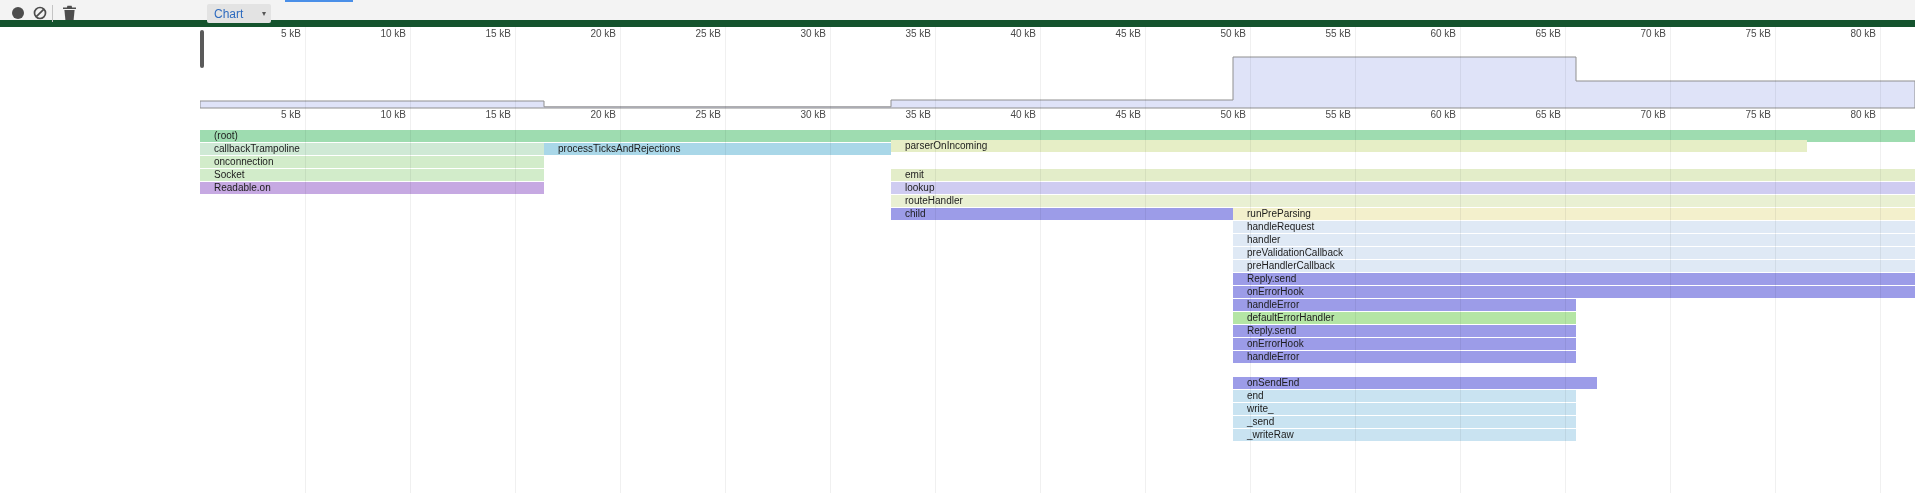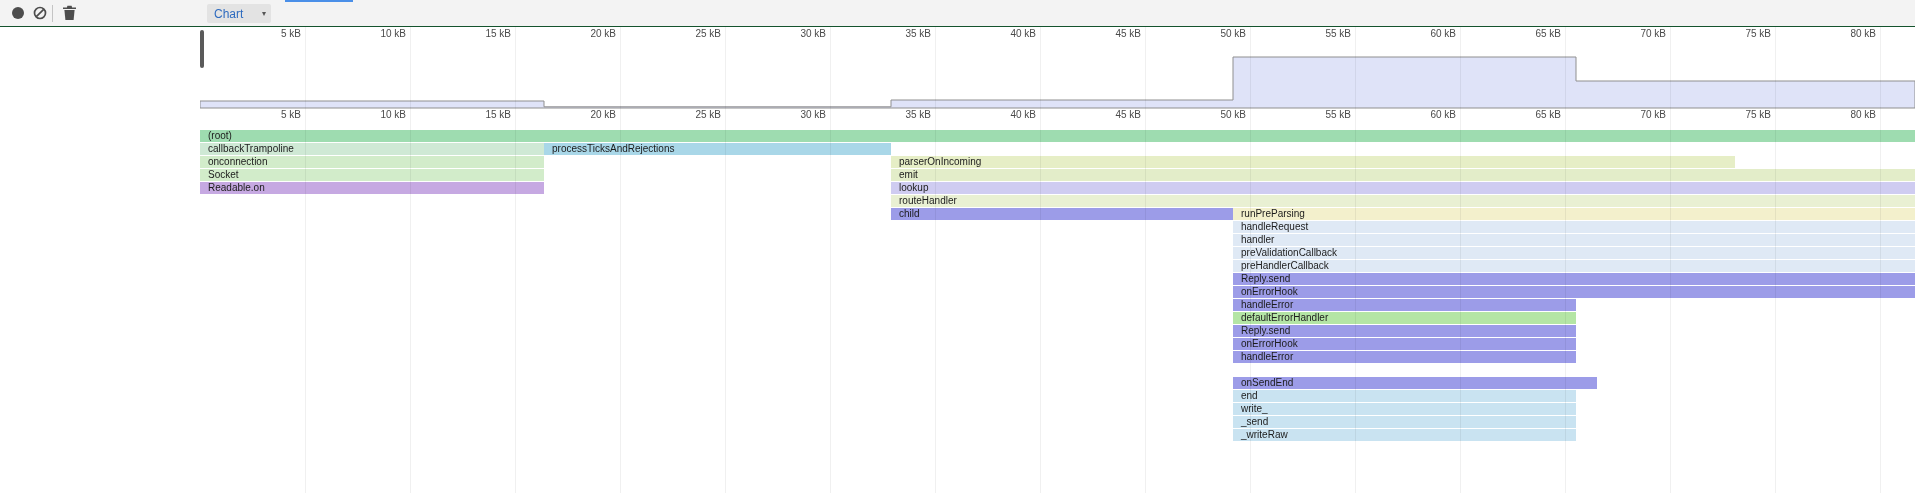--- a/index.html
+++ b/index.html
@@ -1,18 +1,18 @@
 <!DOCTYPE html>
 <html><head>
 <meta charset="utf-8">
 <style>
   html,body{margin:0;padding:0;background:#fff;font-family:"Liberation Sans",sans-serif;}
   .app{position:relative;width:1915px;height:493px;overflow:hidden;background:#fff;}
   
-  .toolbar{position:absolute;left:0;top:0;width:1915px;height:27px;background:#f3f3f3;border-bottom:1px solid #14532d;box-sizing:border-box;}
+  .toolbar{position:absolute;left:0;top:0;width:1915px;height:27px;background:#f3f3f3;border-bottom:7px solid #14532d;box-sizing:border-box;}
   .tb-btn{position:absolute;top:1px;width:24px;height:24px;background:none;border:none;padding:0;margin:0;display:flex;align-items:center;justify-content:center;cursor:pointer;}
   .rec-dot{width:12px;height:12px;border-radius:50%;background:#4d4d4d;display:block;}
   .tb-sep{position:absolute;left:52px;top:5px;width:1px;height:17px;background:#c4c4c4;}
   .view-select{position:absolute;left:207px;top:4px;width:64px;height:19px;background:#e3e3e3;border-radius:2px;display:flex;align-items:center;cursor:pointer;}
   .view-select span.lbl{font-size:12px;color:#2e6bbf;padding-left:7px;flex:1;}
   .view-select .caret{font-size:8px;color:#555;padding-right:5px;}
   .tab-line{position:absolute;left:285px;top:0;width:68px;height:2px;}
   
   .sidebar{position:absolute;left:0;top:27px;width:200px;height:466px;background:#fff;border-right:1px solid #c9c9c9;box-sizing:border-box;}
   .sb-title{position:absolute;left:12px;top:8px;font-size:13px;color:#303030;}
@@ -21,21 +21,21 @@
   .p-icon{margin-left:13px;display:flex;align-items:center;}
   .p-name{margin-left:10px;font-size:12px;color:#242424;flex:1;}
   .p-save{margin-right:8px;font-size:12px;color:#3a3a3a;text-decoration:underline;cursor:pointer;}
   
   .chart-pane{position:absolute;left:200px;top:27px;width:1715px;height:466px;background:#fff;overflow:hidden;}
   .gridline{position:absolute;top:0;bottom:0;width:1px;background:rgba(0,0,0,0.06);z-index:5;}
   .tick{position:absolute;width:54px;text-align:right;font-size:10px;color:#4a4a4a;z-index:6;line-height:11px;}
   .ov-svg{position:absolute;left:0;top:0;z-index:1;}
   .ov-handle{position:absolute;left:0;top:3px;width:4px;height:38px;background:#5a5a5a;border-radius:2px;z-index:7;cursor:ew-resize;}
   .seg{position:absolute;height:12px;box-sizing:border-box;overflow:hidden;white-space:nowrap;z-index:2;cursor:pointer;}
-  .seg .seg-lbl{font-size:10px;line-height:12px;color:#1c1c1c;padding-left:8px;display:block;}
+  .seg .seg-lbl{font-size:10px;line-height:12px;color:#1c1c1c;padding-left:14px;display:block;}
   .dotted{background-image:radial-gradient(rgba(255,255,255,0.65) 1px, rgba(0,0,0,0) 1.3px);background-size:9px 5px;}
 </style>
 </head>
 <body>
 
 <div class="app">
 
   <div class="toolbar">
     <button class="tb-btn" style="left:6px;">
       <span class="rec-dot"></span>
@@ -123,21 +123,21 @@
       </div>
       <div class="seg" style="left: 0px; width: 344px; top: 116px; background: rgb(207, 233, 213);">
         <span class="seg-lbl">callbackTrampoline</span>
       </div>
       <div class="seg dotted" style="left: 344px; width: 347px; top: 116px; background: rgb(169, 215, 232);">
         <span class="seg-lbl">processTicksAndRejections</span>
       </div>
       <div class="seg" style="left: 0px; width: 344px; top: 129px; background: rgb(210, 236, 202);">
         <span class="seg-lbl">onconnection</span>
       </div>
-      <div class="seg" style="left: 691px; width: 844px; top: 129px; background: rgb(230, 238, 198);">
+      <div class="seg" style="left: 691px; width: 916px; top: 113px; background: rgb(230, 238, 198);">
         <span class="seg-lbl">parserOnIncoming</span>
       </div>
       <div class="seg" style="left: 0px; width: 344px; top: 142px; background: rgb(210, 236, 202);">
         <span class="seg-lbl">Socket</span>
       </div>
       <div class="seg" style="left: 691px; width: 1024px; top: 142px; background: rgb(227, 237, 201);">
         <span class="seg-lbl">emit</span>
       </div>
       <div class="seg" style="left: 0px; width: 344px; top: 155px; background: rgb(198, 169, 226);">
         <span class="seg-lbl">Readable.on</span>

